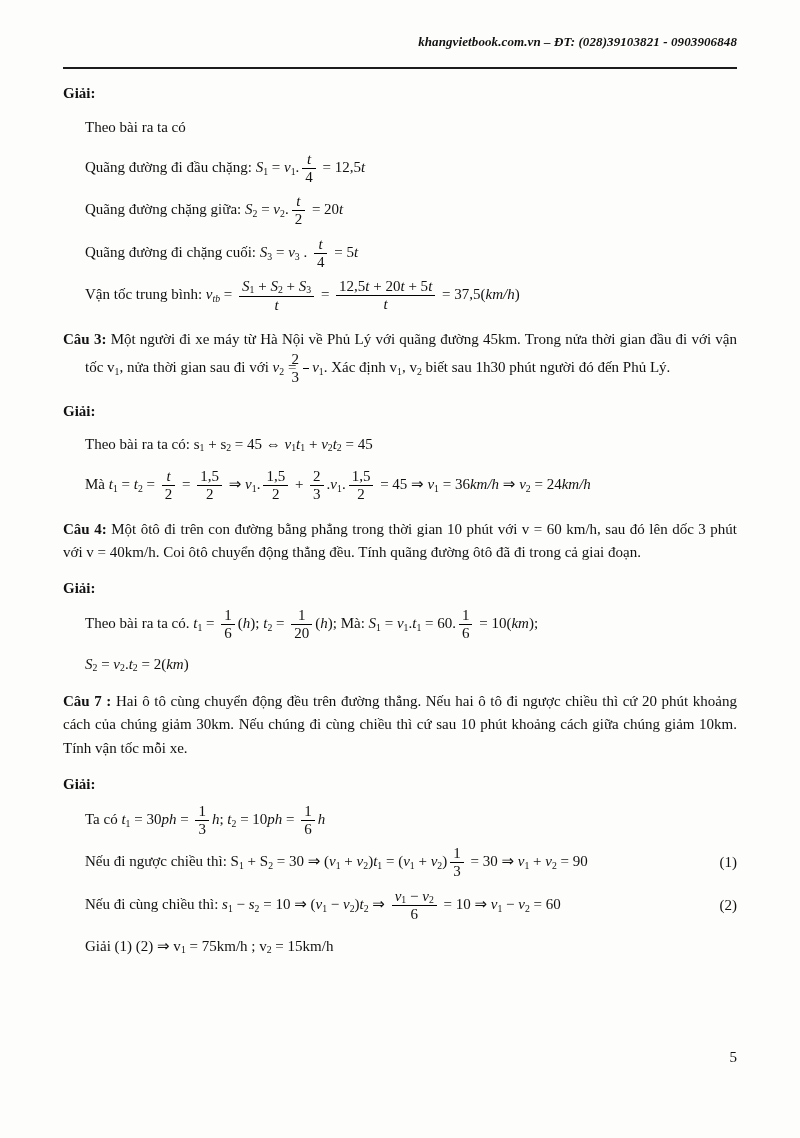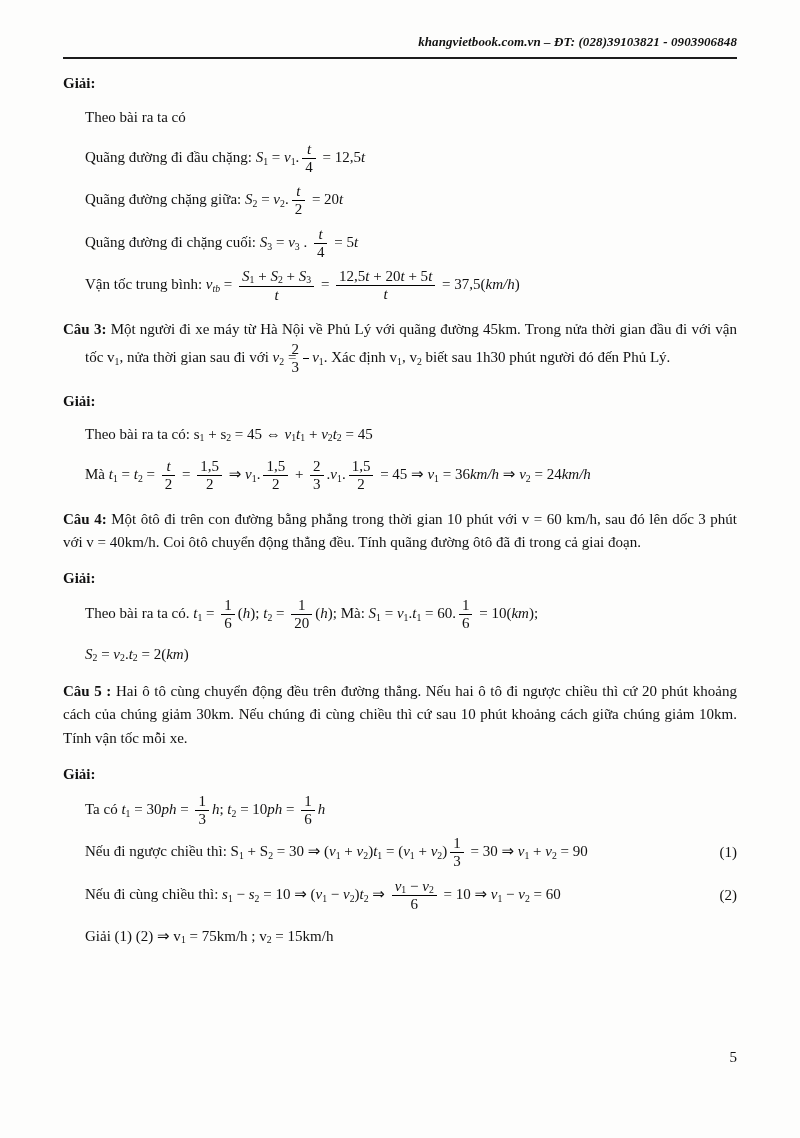--- a/index.html
+++ b/index.html
@@ -3,21 +3,21 @@
 <meta charset="utf-8">
 <style>
   * { margin:0; padding:0; box-sizing:border-box; }
   html,body { background:#e8e8e8; }
   body { font-family:"Liberation Serif", serif; color:#111; }
   .page {
     width:800px; height:1138px; background:#fdfdfc;
     position:relative; overflow:hidden;
     padding:34px 63px 0 63px;
   }
-  .header { text-align:right; font-style:italic; font-weight:bold; font-size:13px; padding-bottom:7px; letter-spacing:0.1px; }
+  .header { text-align:right; font-style:italic; font-weight:bold; font-size:13px; padding-bottom:17px; letter-spacing:0.1px; }
   .rule { border:none; border-top:2px solid #1c1c1c; margin-bottom:14px; }
   .body { font-size:15px; line-height:1.45; }
   .line { margin:12px 0; position:relative; }
   .ind { padding-left:22px; }
   .hang { padding-left:22px; text-indent:-22px; }
   .q { text-align:justify; margin:14px 0; line-height:1.55; }
   .giai { text-align:left; margin:9px 0 6px 0; }
   .math { margin:7px 0; }
   .bold { font-weight:bold; }
   .it { font-style:italic; }
@@ -44,21 +44,21 @@
       <div class="line ind math"><span>Quãng đường đi chặng cuối: </span><span class="it">S</span><span class="sub">3</span><span> = </span><span class="it">v</span><span class="sub">3</span><span> . </span><span class="frac"><span class="num"><span class="it">t</span></span><span class="den"><span>4</span></span></span><span> = 5</span><span class="it">t</span></div>
       <div class="line ind math"><span>Vận tốc trung bình: </span><span class="it">v</span><span class="it sub">tb</span><span> = </span><span class="frac"><span class="num"><span class="it">S</span><span class="sub">1</span><span> + </span><span class="it">S</span><span class="sub">2</span><span> + </span><span class="it">S</span><span class="sub">3</span></span><span class="den"><span class="it">t</span></span></span><span> = </span><span class="frac"><span class="num"><span>12,5</span><span class="it">t</span><span> + 20</span><span class="it">t</span><span> + 5</span><span class="it">t</span></span><span class="den"><span class="it">t</span></span></span><span> = 37,5(</span><span class="it">km/h</span><span>)</span></div>
       <div class="line q hang"><span class="bold">Câu 3:</span><span> Một người đi xe máy từ Hà Nội về Phủ Lý với quãng đường 45km. Trong nửa thời gian đầu đi với vận tốc v</span><span class="sub">1</span><span>, nửa thời gian sau đi với </span><span class="it">v</span><span class="sub">2</span><span> = </span><span class="frac"><span class="num"><span>2</span></span><span class="den"><span>3</span></span></span><span class="it">v</span><span class="sub">1</span><span>. Xác định v</span><span class="sub">1</span><span>, v</span><span class="sub">2</span><span> biết sau 1h30 phút người đó đến Phủ Lý.</span></div>
       <div class="line giai"><span class="bold">Giải:</span></div>
       <div class="line ind"><span>Theo bài ra ta có: s</span><span class="sub">1</span><span> + s</span><span class="sub">2</span><span> = 45 ⇔ </span><span class="it">v</span><span class="sub">1</span><span class="it">t</span><span class="sub">1</span><span> + </span><span class="it">v</span><span class="sub">2</span><span class="it">t</span><span class="sub">2</span><span> = 45</span></div>
       <div class="line ind math"><span>Mà </span><span class="it">t</span><span class="sub">1</span><span> = </span><span class="it">t</span><span class="sub">2</span><span> = </span><span class="frac"><span class="num"><span class="it">t</span></span><span class="den"><span>2</span></span></span><span> = </span><span class="frac"><span class="num"><span>1,5</span></span><span class="den"><span>2</span></span></span><span> ⇒ </span><span class="it">v</span><span class="sub">1</span><span>.</span><span class="frac"><span class="num"><span>1,5</span></span><span class="den"><span>2</span></span></span><span> + </span><span class="frac"><span class="num"><span>2</span></span><span class="den"><span>3</span></span></span><span>.</span><span class="it">v</span><span class="sub">1</span><span>.</span><span class="frac"><span class="num"><span>1,5</span></span><span class="den"><span>2</span></span></span><span> = 45 ⇒ </span><span class="it">v</span><span class="sub">1</span><span> = 36</span><span class="it">km/h</span><span> ⇒ </span><span class="it">v</span><span class="sub">2</span><span> = 24</span><span class="it">km/h</span></div>
       <div class="line q"><span class="bold">Câu 4:</span><span> Một ôtô đi trên con đường bằng phẳng trong thời gian 10 phút với v = 60 km/h, sau đó lên dốc 3 phút với v = 40km/h. Coi ôtô chuyển động thẳng đều. Tính quãng đường ôtô đã đi trong cả giai đoạn.</span></div>
       <div class="line giai"><span class="bold">Giải:</span></div>
       <div class="line ind math"><span>Theo bài ra ta có. </span><span class="it">t</span><span class="sub">1</span><span> = </span><span class="frac"><span class="num"><span>1</span></span><span class="den"><span>6</span></span></span><span>(</span><span class="it">h</span><span>); </span><span class="it">t</span><span class="sub">2</span><span> = </span><span class="frac"><span class="num"><span>1</span></span><span class="den"><span>20</span></span></span><span>(</span><span class="it">h</span><span>);   Mà:   </span><span class="it">S</span><span class="sub">1</span><span> = </span><span class="it">v</span><span class="sub">1</span><span>.</span><span class="it">t</span><span class="sub">1</span><span> = 60.</span><span class="frac"><span class="num"><span>1</span></span><span class="den"><span>6</span></span></span><span> = 10(</span><span class="it">km</span><span>);</span></div>
       <div class="line ind"><span class="it">S</span><span class="sub">2</span><span> = </span><span class="it">v</span><span class="sub">2</span><span>.</span><span class="it">t</span><span class="sub">2</span><span> = 2(</span><span class="it">km</span><span>)</span></div>
-      <div class="line q"><span class="bold">Câu 5 :</span><span> Hai ô tô cùng chuyển động đều trên đường thẳng. Nếu hai ô tô đi ngược chiều thì cứ 20 phút khoảng cách của chúng giảm 30km. Nếu chúng đi cùng chiều thì cứ sau 10 phút khoảng cách giữa chúng giảm 10km. Tính vận tốc mỗi xe.</span></div>
+      <div class="line q"><span class="bold">Câu 7 :</span><span> Hai ô tô cùng chuyển động đều trên đường thẳng. Nếu hai ô tô đi ngược chiều thì cứ 20 phút khoảng cách của chúng giảm 30km. Nếu chúng đi cùng chiều thì cứ sau 10 phút khoảng cách giữa chúng giảm 10km. Tính vận tốc mỗi xe.</span></div>
       <div class="line giai"><span class="bold">Giải:</span></div>
       <div class="line ind math"><span>Ta có </span><span class="it">t</span><span class="sub">1</span><span> = 30</span><span class="it">ph</span><span> = </span><span class="frac"><span class="num"><span>1</span></span><span class="den"><span>3</span></span></span><span class="it">h</span><span>; </span><span class="it">t</span><span class="sub">2</span><span> = 10</span><span class="it">ph</span><span> = </span><span class="frac"><span class="num"><span>1</span></span><span class="den"><span>6</span></span></span><span class="it">h</span></div>
       <div class="line ind math"><span>Nếu đi ngược chiều thì: S</span><span class="sub">1</span><span> + S</span><span class="sub">2</span><span> = 30 ⇒ (</span><span class="it">v</span><span class="sub">1</span><span> + </span><span class="it">v</span><span class="sub">2</span><span>)</span><span class="it">t</span><span class="sub">1</span><span> = (</span><span class="it">v</span><span class="sub">1</span><span> + </span><span class="it">v</span><span class="sub">2</span><span>)</span><span class="frac"><span class="num"><span>1</span></span><span class="den"><span>3</span></span></span><span> = 30 ⇒ </span><span class="it">v</span><span class="sub">1</span><span> + </span><span class="it">v</span><span class="sub">2</span><span> = 90</span><span class="tag">(1)</span></div>
       <div class="line ind math"><span>Nếu đi cùng chiều thì: </span><span class="it">s</span><span class="sub">1</span><span> − </span><span class="it">s</span><span class="sub">2</span><span> = 10 ⇒ (</span><span class="it">v</span><span class="sub">1</span><span> − </span><span class="it">v</span><span class="sub">2</span><span>)</span><span class="it">t</span><span class="sub">2</span><span> ⇒ </span><span class="frac"><span class="num"><span class="it">v</span><span class="sub">1</span><span> − </span><span class="it">v</span><span class="sub">2</span></span><span class="den"><span>6</span></span></span><span> = 10 ⇒ </span><span class="it">v</span><span class="sub">1</span><span> − </span><span class="it">v</span><span class="sub">2</span><span> = 60</span><span class="tag">(2)</span></div>
       <div class="line ind"><span>Giải (1) (2) ⇒ v</span><span class="sub">1</span><span> = 75km/h ; v</span><span class="sub">2</span><span> = 15km/h</span></div>
     </div>
   <div class="page-number">5</div>
 </div>
 
 </body></html>

